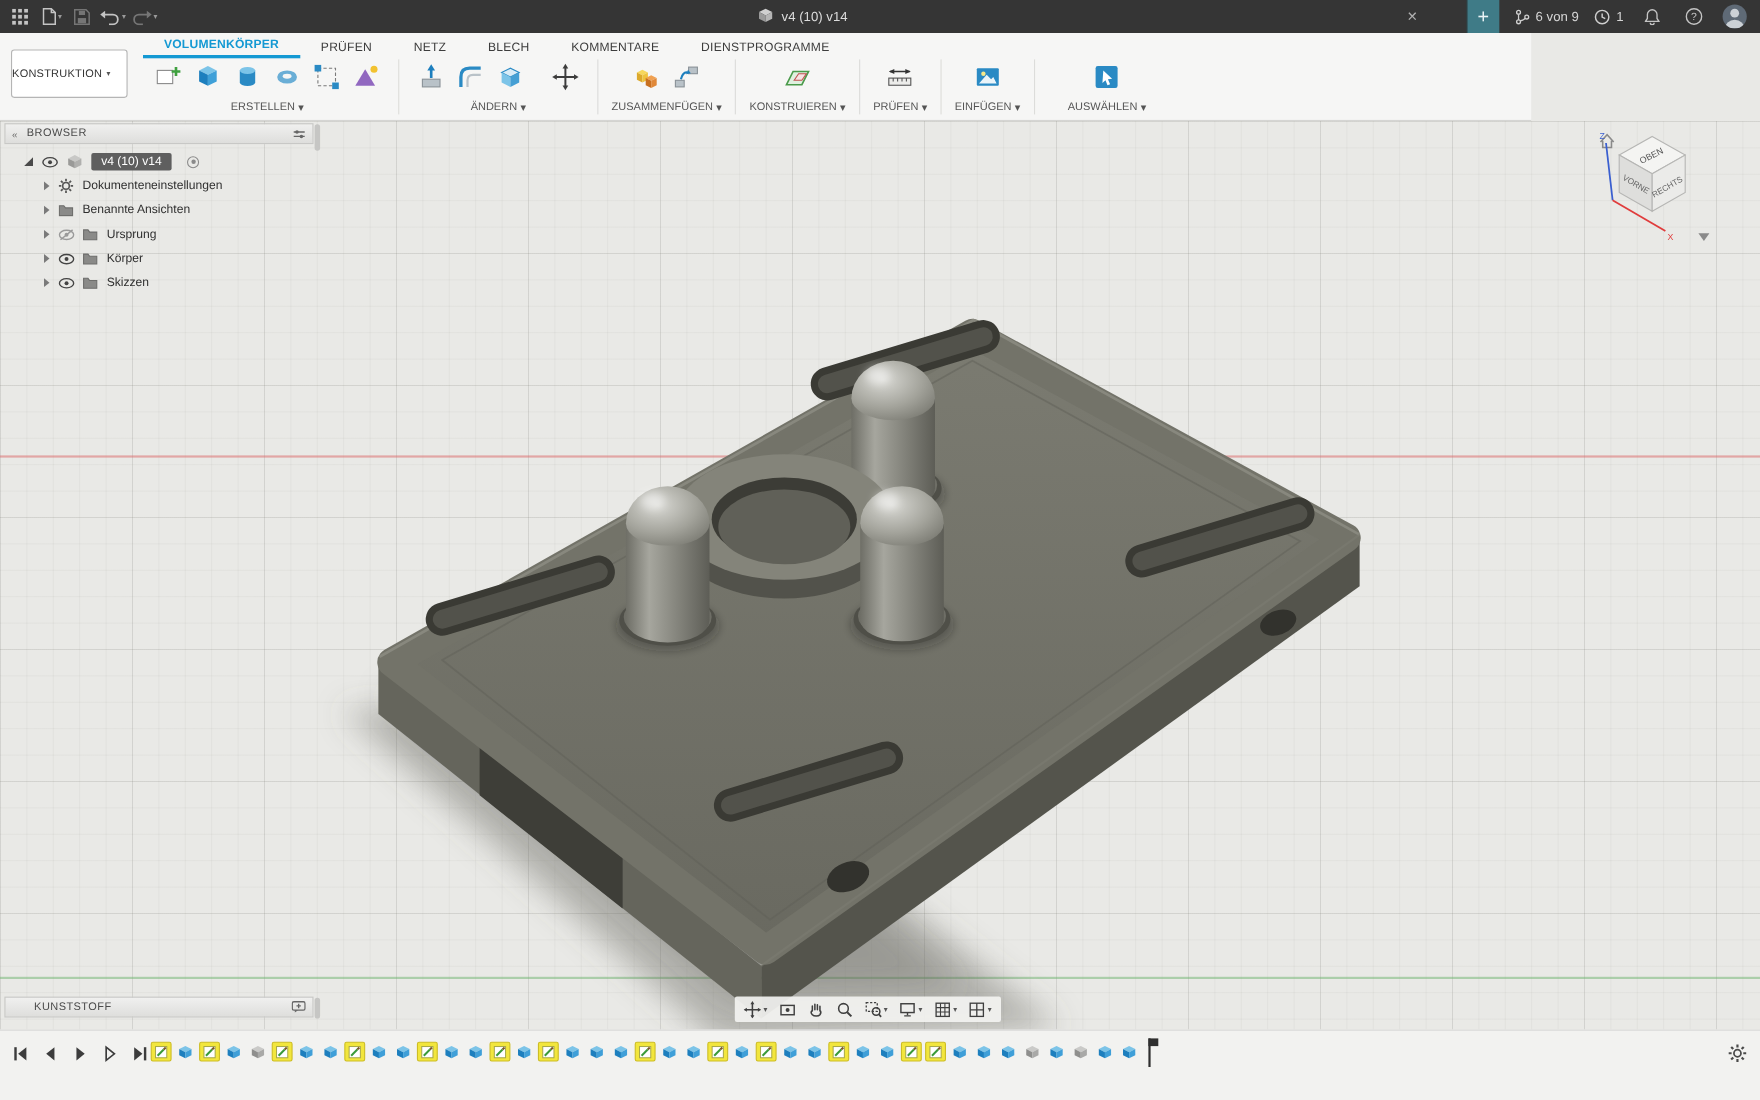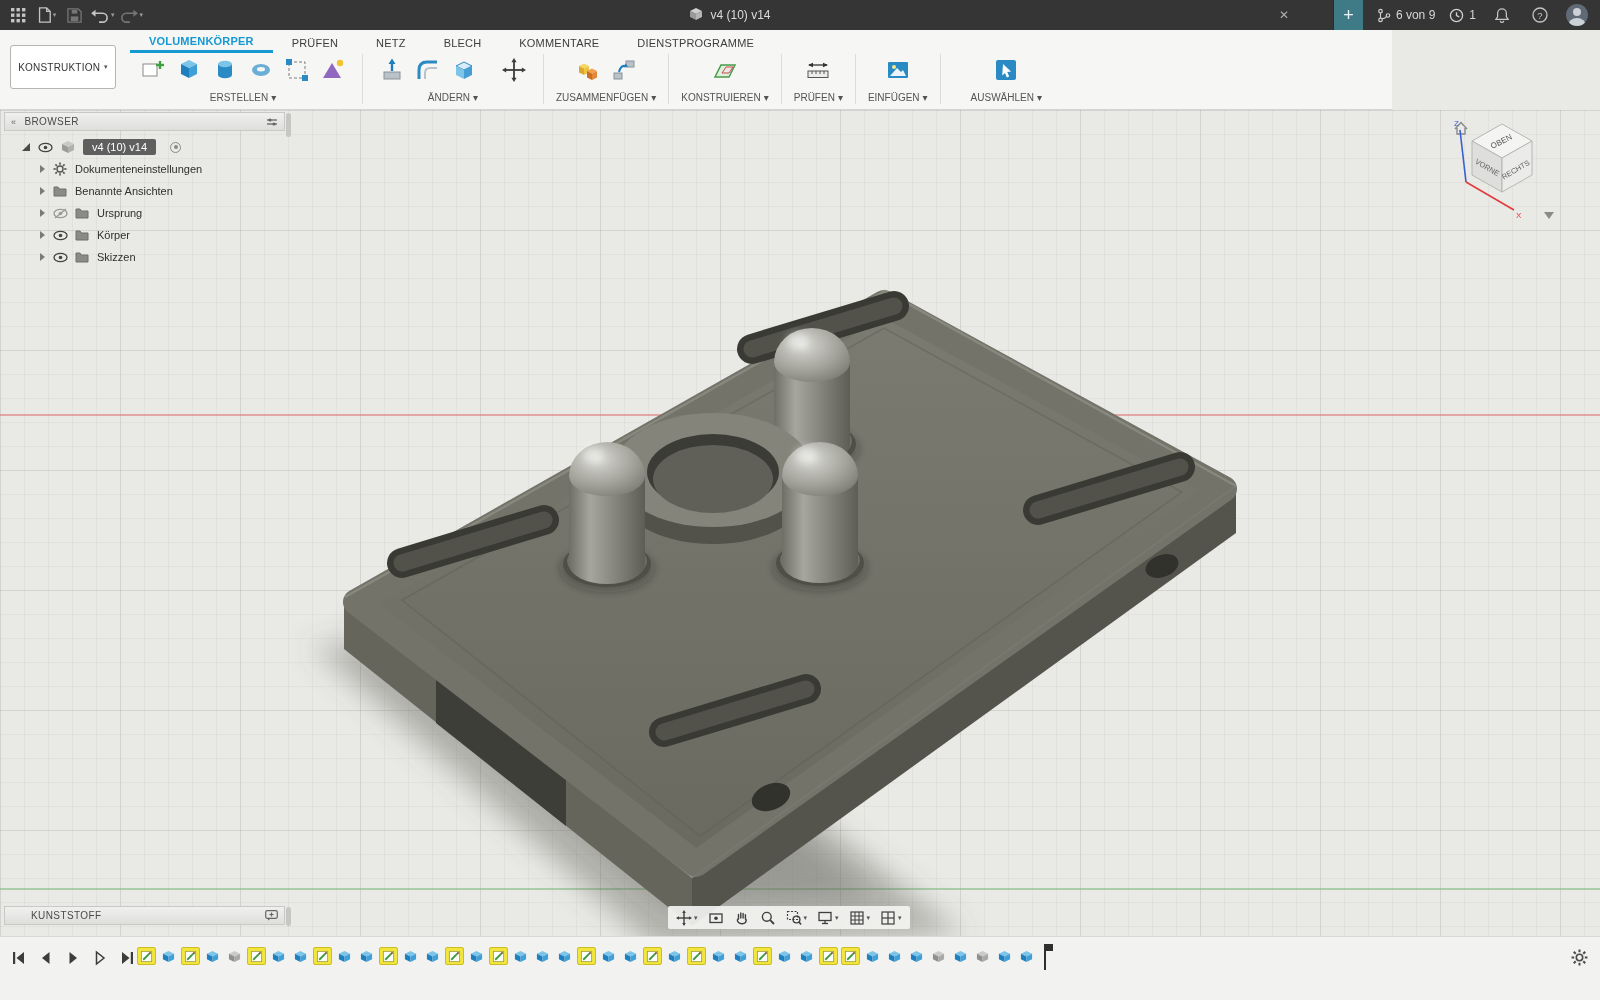--- a/index.html
+++ b/index.html
@@ -29,21 +29,21 @@
 .tb-right{position:absolute;right:0;top:0;height:30px;display:flex;align-items:center;gap:14px;padding-right:12px}
 .plus-tile{width:30px;height:30px;background:#3f7b87;color:#eaf4f6;font-size:18px;display:flex;align-items:center;justify-content:center;border-left:1px solid #2b2b2b;cursor:pointer}
 .ver{display:flex;align-items:center;gap:5px;font-size:12px;color:#d6d6d6;cursor:pointer}
 .avatar{width:22px;height:22px;border-radius:50%;background:#5f6a76;overflow:hidden;cursor:pointer}
 
 
 .header{position:absolute;left:0;top:30px;width:1392px;height:80px;background:#f6f6f5;border-bottom:1px solid #d5d5d3}
 .tabs{position:absolute;left:130px;top:2px;height:21px;display:flex}
 .tab{padding:0 19px;font-size:11px;color:#3d3d3d;display:flex;align-items:center;cursor:pointer;letter-spacing:.2px}
 .tab.active{color:#1499d3;border-bottom:3px solid #1499d3;font-weight:bold}
-.ws-btn{position:absolute;left:10px;top:15px;width:106px;height:44px;background:#fff;border:1px solid #b5b5b5;border-radius:3px;display:flex;align-items:center;justify-content:center;gap:4px;font-size:10px;color:#333;cursor:pointer;letter-spacing:.2px}
+.ws-btn{position:absolute;left:10px;top:15px;width:106px;height:44px;background:#fff;border:1px solid #b5b5b5;border-radius:3px;display:flex;align-items:center;justify-content:flex-start;gap:4px;font-size:10px;color:#333;cursor:pointer;letter-spacing:.2px}
 .ribbon{position:absolute;left:128px;top:20px;display:flex;align-items:stretch;height:58px}
 .rgroup{display:flex;flex-direction:column;align-items:center;padding:0 8px}
 .ricons{display:flex;align-items:center;height:40px;gap:2px}
 .icon-btn{width:34px;height:36px;display:flex;align-items:center;justify-content:center;border-radius:2px;cursor:pointer}
 .rlabel{font-size:10px;color:#545454;margin-top:2px;display:flex;gap:3px;cursor:pointer}
 .rsep{width:1px;background:#dcdcda;margin:4px 4px}
 
 
 .panel-header{height:19px;background:linear-gradient(#f0f0ef,#dededc);border:1px solid #c8c8c6;display:flex;align-items:center;padding:0 6px;font-size:10px;color:#4a4a4a;letter-spacing:.4px}
 .browser{position:absolute;left:4px;top:112px;width:281px}

